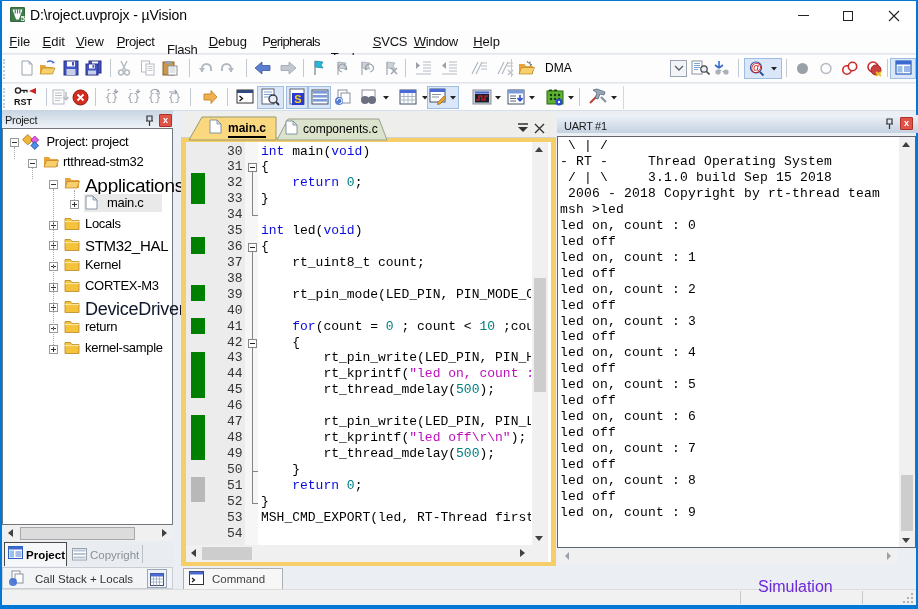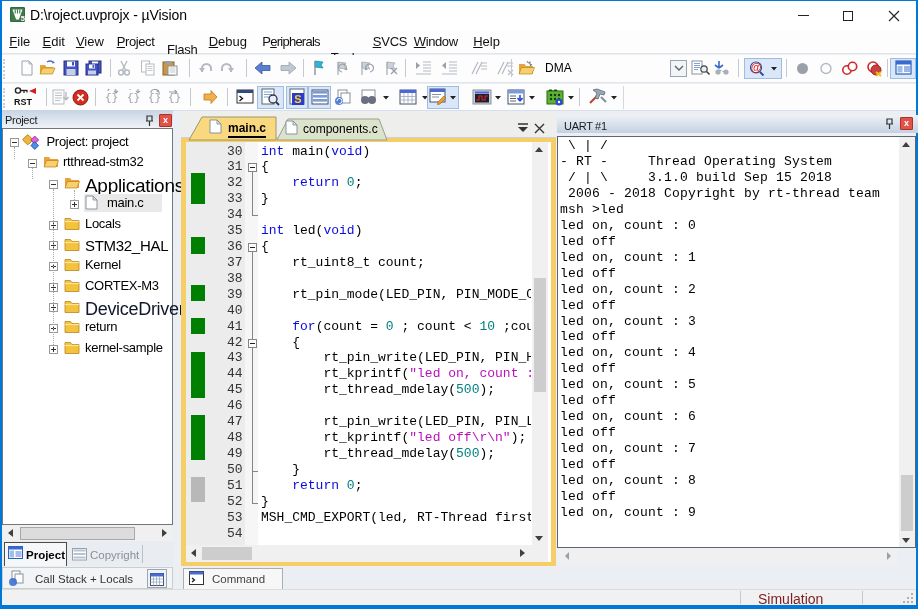--- a/index.html
+++ b/index.html
@@ -664,21 +664,21 @@
 <div class="tri" style="left:902px;top:142px;border-left:4.5px solid transparent;border-right:4.5px solid transparent;border-bottom:5px solid #404040"></div>
 <div class="tri" style="left:902px;top:538px;border-left:4.5px solid transparent;border-right:4.5px solid transparent;border-top:5px solid #404040"></div>
 
 <div class="a" style="left:558px;top:549px;width:340px;height:14px;background:#f0f0f0"></div>
 <div class="tri" style="left:565px;top:552px;border-top:4px solid transparent;border-bottom:4px solid transparent;border-right:4.5px solid #9aa0a6"></div>
 <div class="tri" style="left:887px;top:552px;border-top:4px solid transparent;border-bottom:4px solid transparent;border-left:4.5px solid #9aa0a6"></div>
 
 <div class="a" style="left:2px;top:589px;width:914px;height:16px;background:#f1f1f1;border-top:1px solid #dcdcdc"></div>
 <div class="a" style="left:740px;top:591px;width:1px;height:13px;background:#c8c8c8"></div>
 <div class="a" style="left:862px;top:591px;width:1px;height:13px;background:#c8c8c8"></div>
-<div class="a" style="left:758px;top:591px;font-size:14px;color:#7f1d1d;">Simulation</div>
+<div class="a" style="left:758px;top:578px;font-size:16px;color:#6d28d9;">Simulation</div>
 <svg class="a" style="left:903px;top:593px" width="11" height="11">
     <g fill="#b0b0b0">
       <rect x="8" y="0" width="2" height="2"></rect>
       <rect x="4" y="4" width="2" height="2"></rect>
       <rect x="8" y="4" width="2" height="2"></rect>
       <rect x="0" y="8" width="2" height="2"></rect>
       <rect x="4" y="8" width="2" height="2"></rect>
       <rect x="8" y="8" width="2" height="2"></rect>
     </g>
   </svg>

